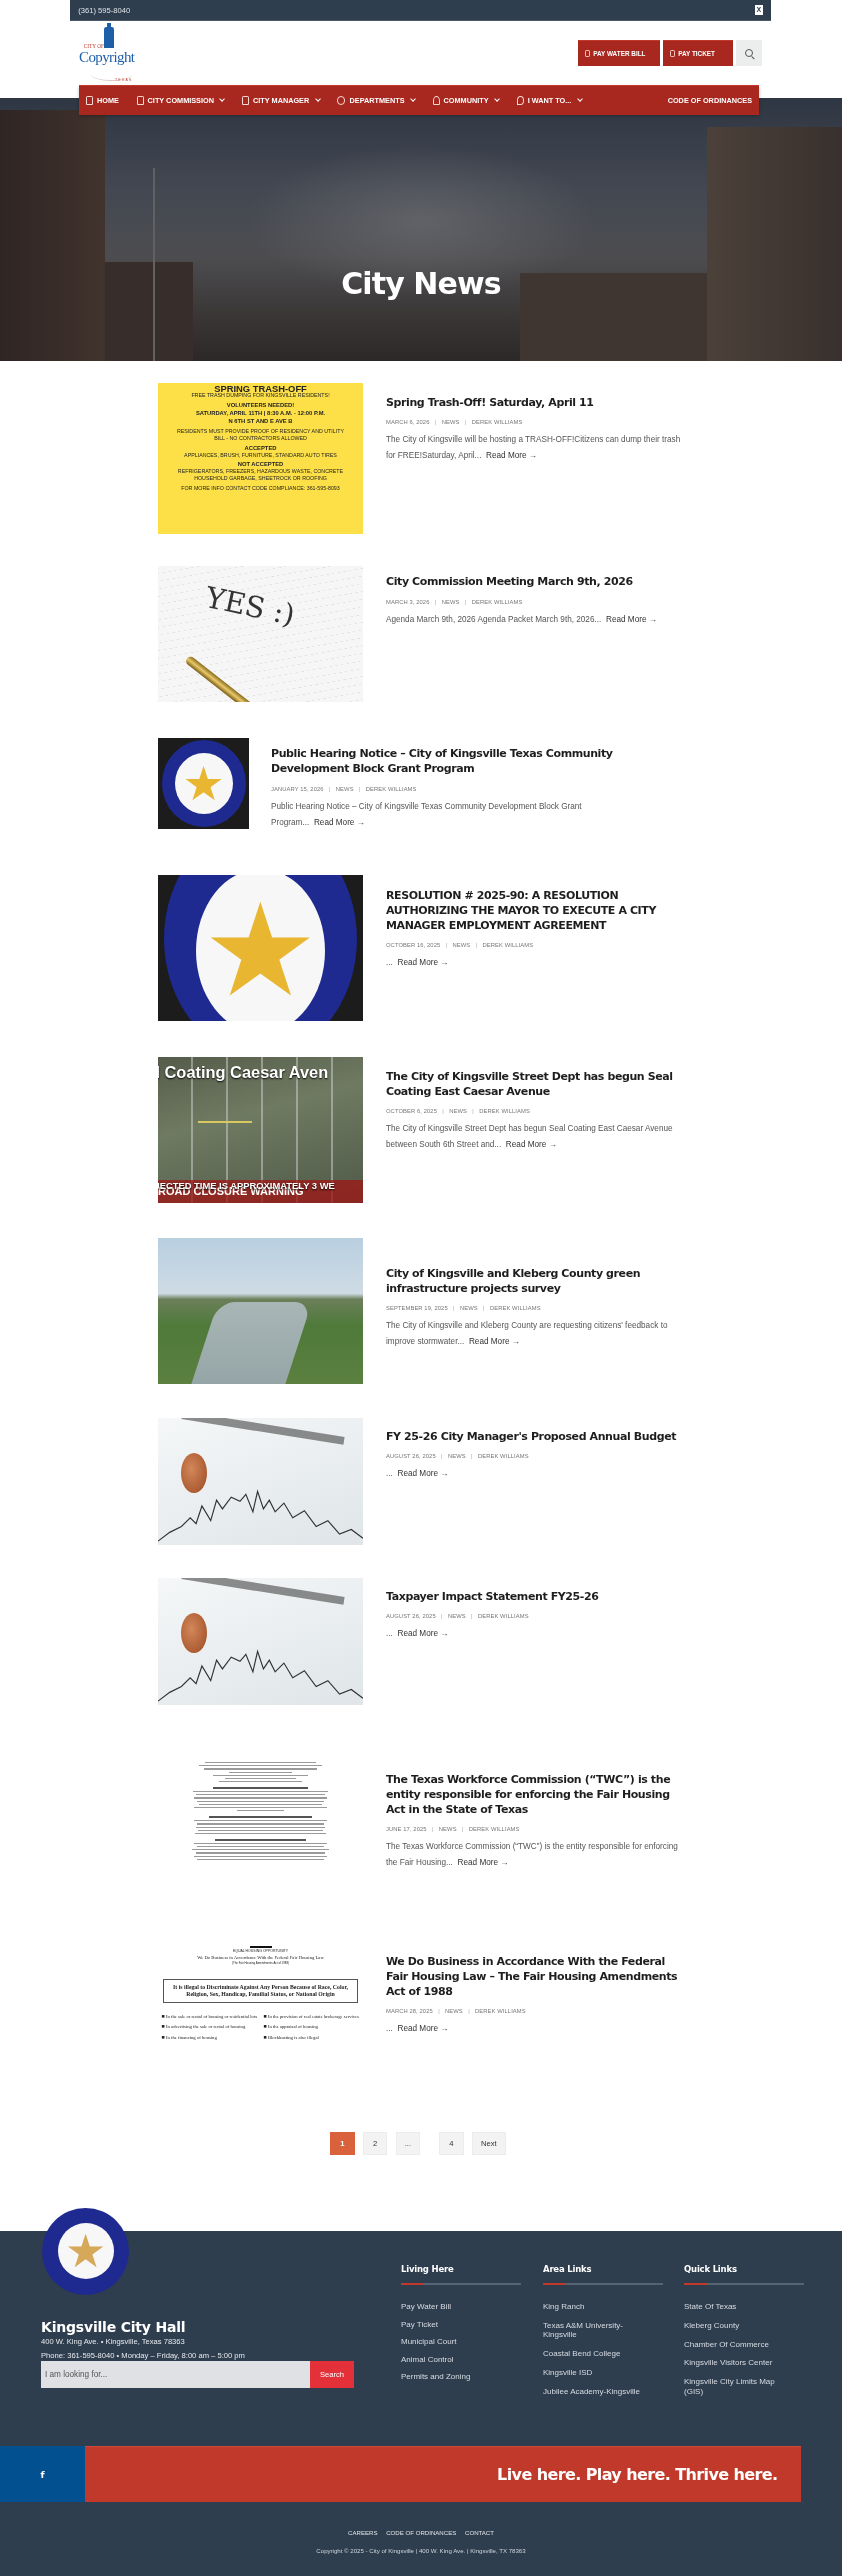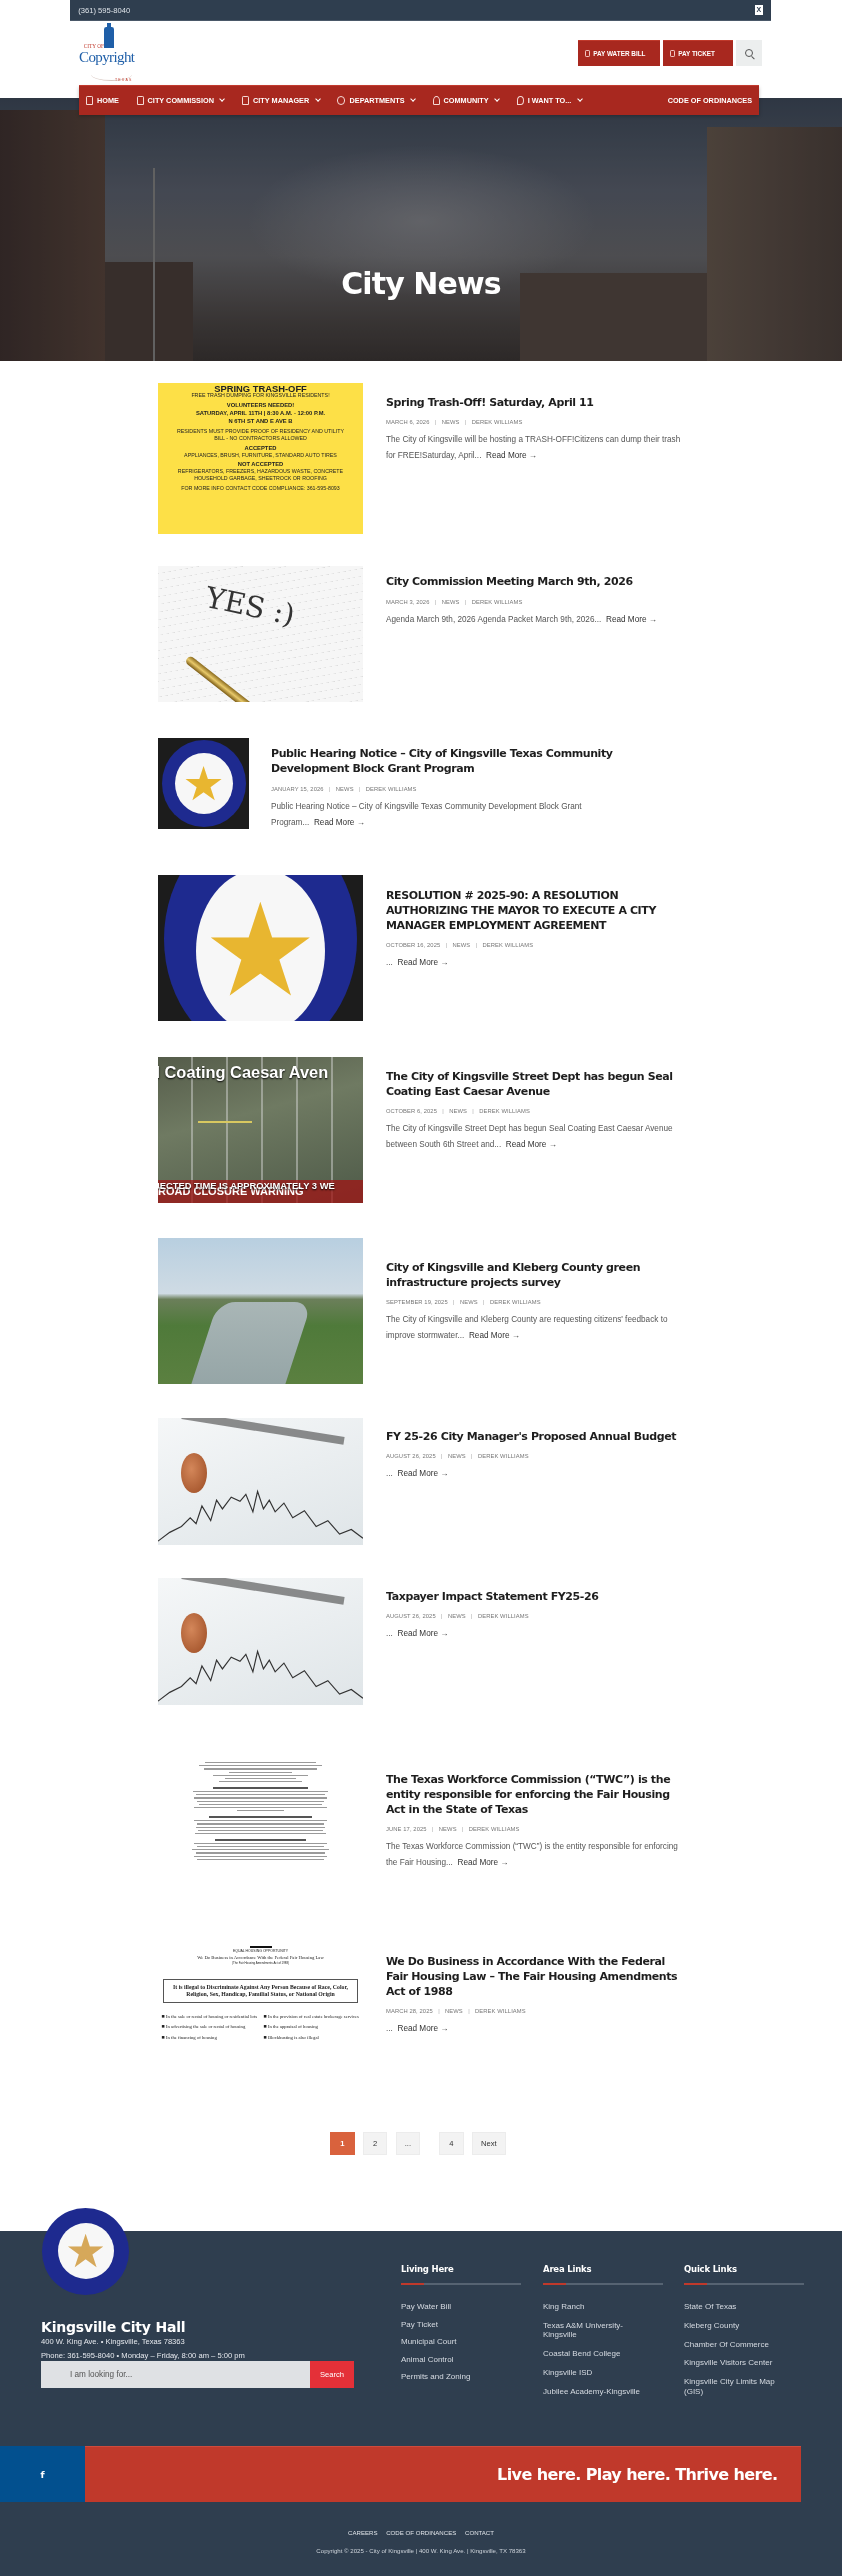--- a/index.html
+++ b/index.html
@@ -96,21 +96,21 @@
   .pg { height: 23.4px; min-width: 24.6px; background: #f3f3f3; border: 0.6px solid #ececec; color: #333; font-size: 7.6px; display: flex; align-items: center; justify-content: center; padding: 0 8.2px; }
   .pg.active { background: #d9623d; color: #fff; font-weight: bold; border-color: #d9623d; }
   .pg.gap { margin-right: 10.5px; }
 
   
   .footer { position: absolute; left: 0; top: 2231px; width: 842px; height: 345px; background: #2f3e4f; }
   .f-seal { position: absolute; left: 42px; top: -23.4px; width: 87px; height: 87px; }
   .f-hall { position: absolute; left: 41px; top: 88px; color: #fff; font-family: "DejaVu Sans", sans-serif; font-weight: bold; font-size: 14px; letter-spacing: -0.2px; text-align: right; }
   .f-addr { position: absolute; left: 41px; top: 104px; color: #e6e9ee; font-size: 7.6px; line-height: 14px; }
   .f-search { position: absolute; left: 41px; top: 130px; width: 313px; height: 27px; display: flex; }
-  .f-search input { flex: 1; height: 27px; border: none; background: #dfe1e4; padding: 0 29px; font-size: 8.2px; font-family: "Liberation Sans", sans-serif; color: #555; }
+  .f-search input { flex: 1; height: 27px; border: none; background: #dfe1e4; padding: 0 4px; font-size: 8.2px; font-family: "Liberation Sans", sans-serif; color: #555; }
   .f-search input::placeholder { color: #555; }
   .f-search button { width: 44px; height: 27px; border: none; background: #e43038; color: #fff; font-size: 7.6px; font-family: "Liberation Sans", sans-serif; }
   .f-col { position: absolute; top: 33px; width: 120px; }
   .f-col h4 { color: #fff; font-family: "DejaVu Sans", sans-serif; font-weight: bold; font-size: 8.5px; letter-spacing: -0.2px; }
   .f-col .rule { position: relative; margin-top: 9.4px; height: 1.2px; background: #566372; }
   .f-col .rule:before { content: ""; position: absolute; left: 0; top: 0; width: 23.4px; height: 1.2px; background: #c0392b; }
   .f-col ul { list-style: none; margin-top: 17.5px; }
   .f-col li { color: #d6dbe2; font-size: 8px; line-height: 9.4px; margin-bottom: 8.2px; }
   .col1 { left: 401px; } .col1 li { margin-bottom: 8.2px; }
   .col2 { left: 543px; } .col2 li { margin-bottom: 9.4px; }
@@ -285,21 +285,21 @@
       <span>OCTOBER 6, 2025</span><span class="sep">|</span><span>NEWS</span><span class="sep">|</span><span>DEREK WILLIAMS</span>
     </div>
     <p class="excerpt"><span>The City of Kingsville Street Dept has begun Seal Coating East Caesar Avenue between South 6th Street and...</span><a class="readmore">Read More →</a></p>
   </div>
 </article>
 
 <article class="article" style="top:1238px;height:146px;">
   <div class="thumb t-river" style="height:146px;">
     <div class="water"></div>
   </div>
-  <div class="body" style="top:22px;">
+  <div class="body" style="top:28px;">
     <h2 class="a-title">City of Kingsville and Kleberg County green infrastructure projects survey</h2>
     <div class="meta">
       <span>SEPTEMBER 19, 2025</span><span class="sep">|</span><span>NEWS</span><span class="sep">|</span><span>DEREK WILLIAMS</span>
     </div>
     <p class="excerpt"><span>The City of Kingsville and Kleberg County are requesting citizens' feedback to improve stormwater...</span><a class="readmore">Read More →</a></p>
   </div>
 </article>
 
 <article class="article" style="top:1418px;height:127px;">
   <div class="thumb t-coin" style="height:127px;">

